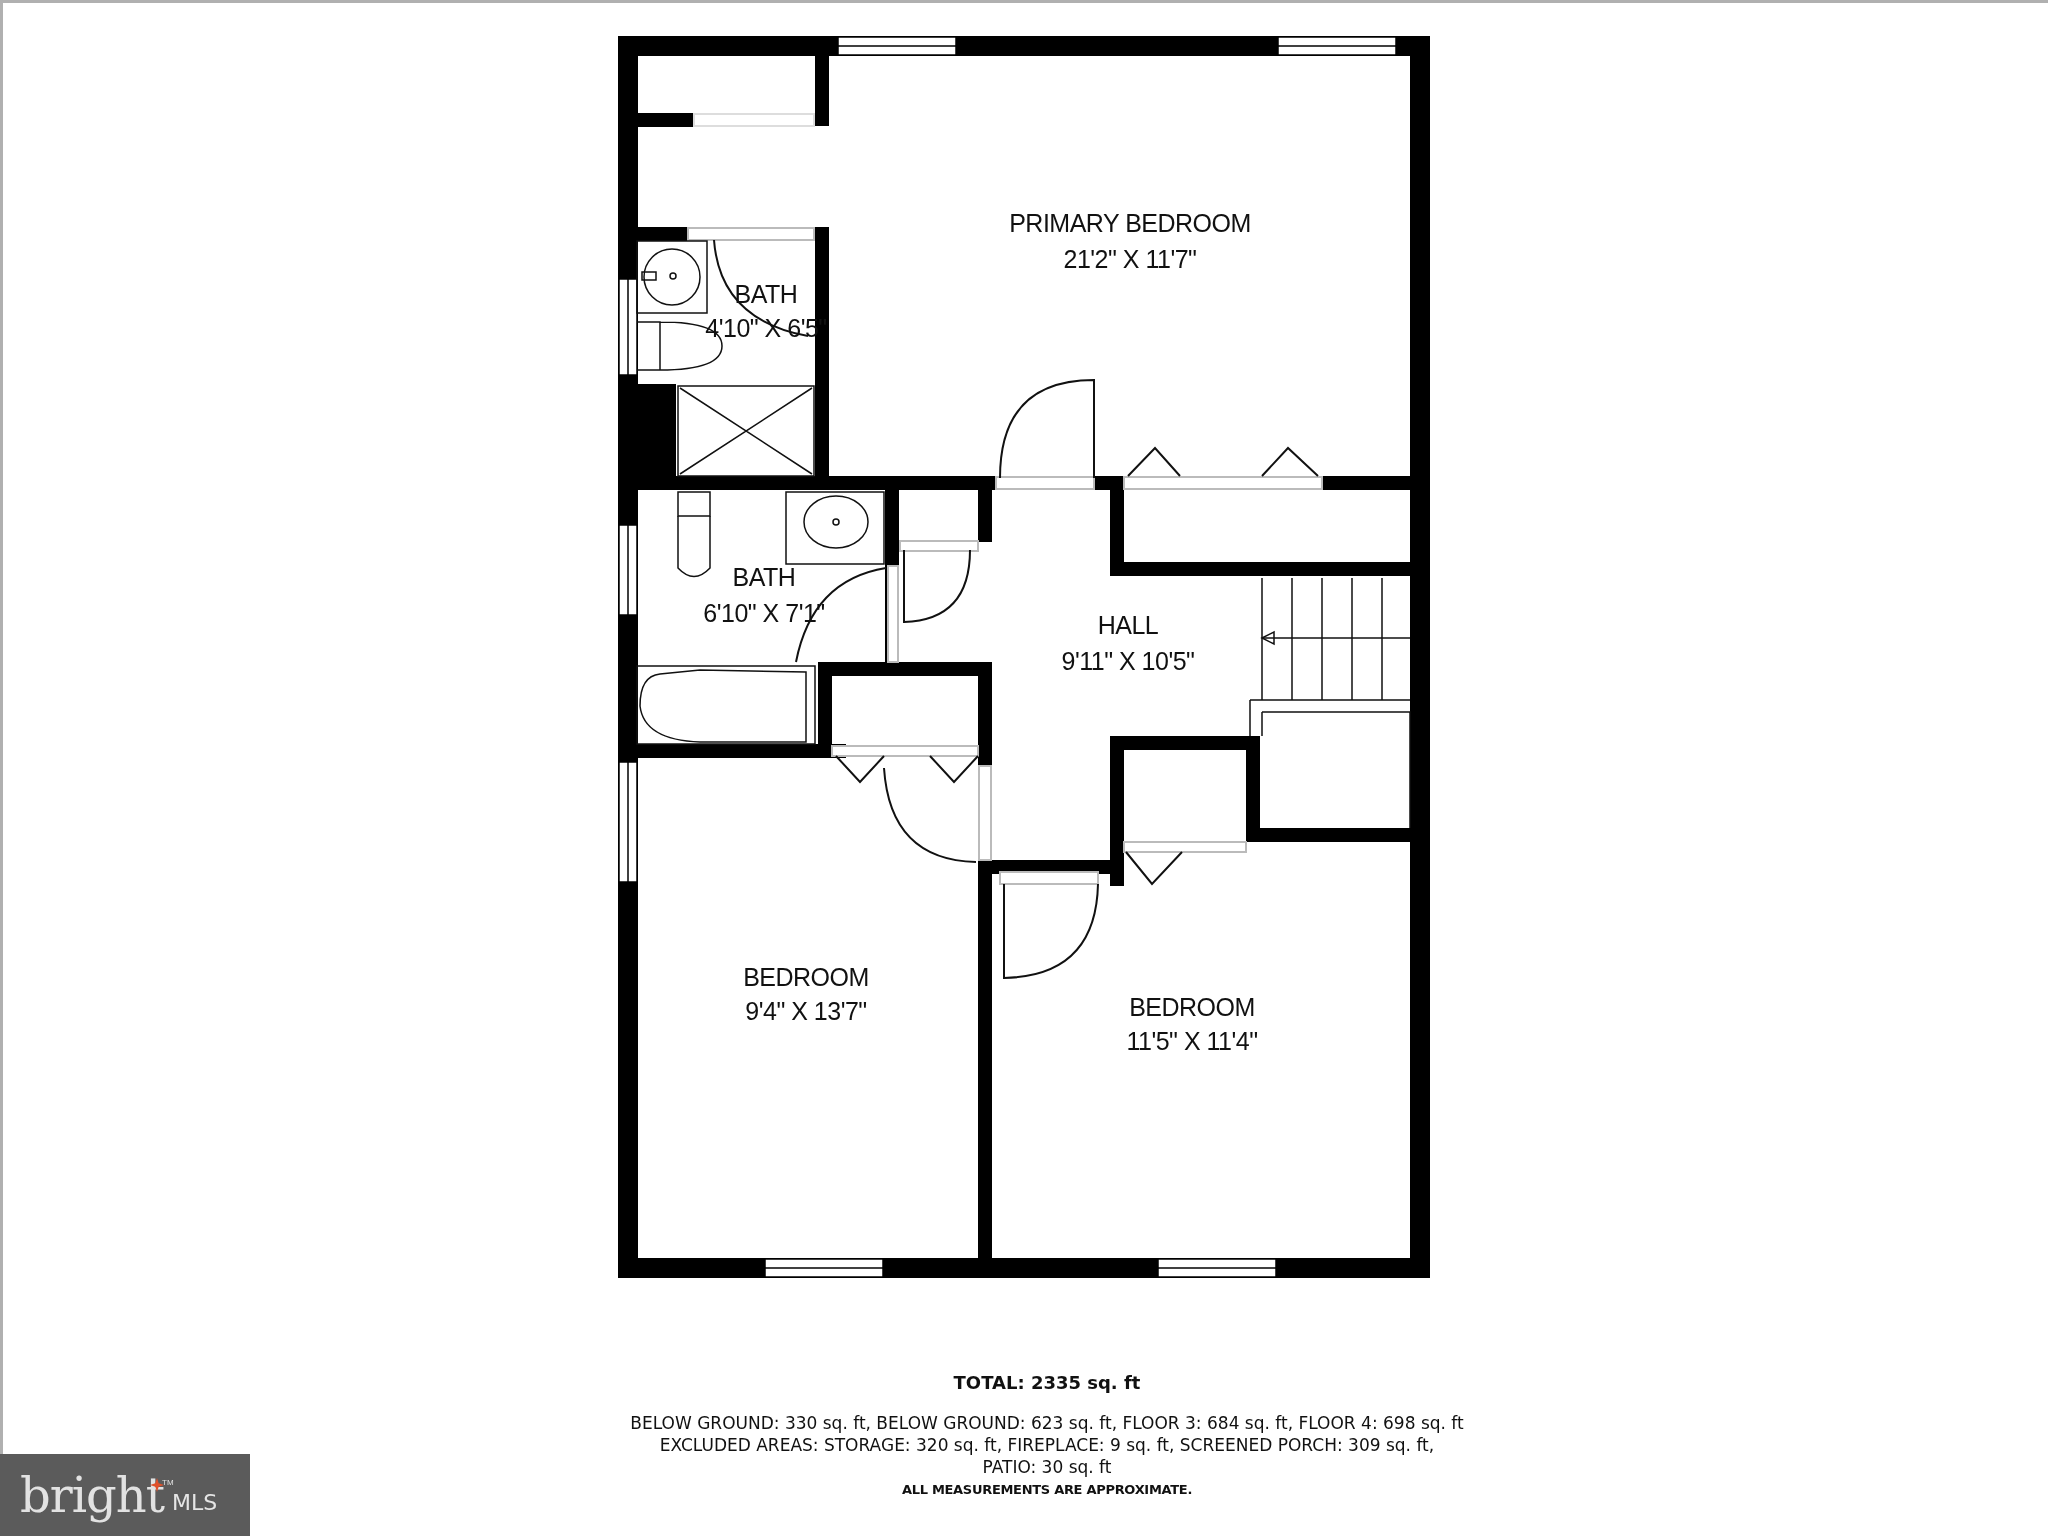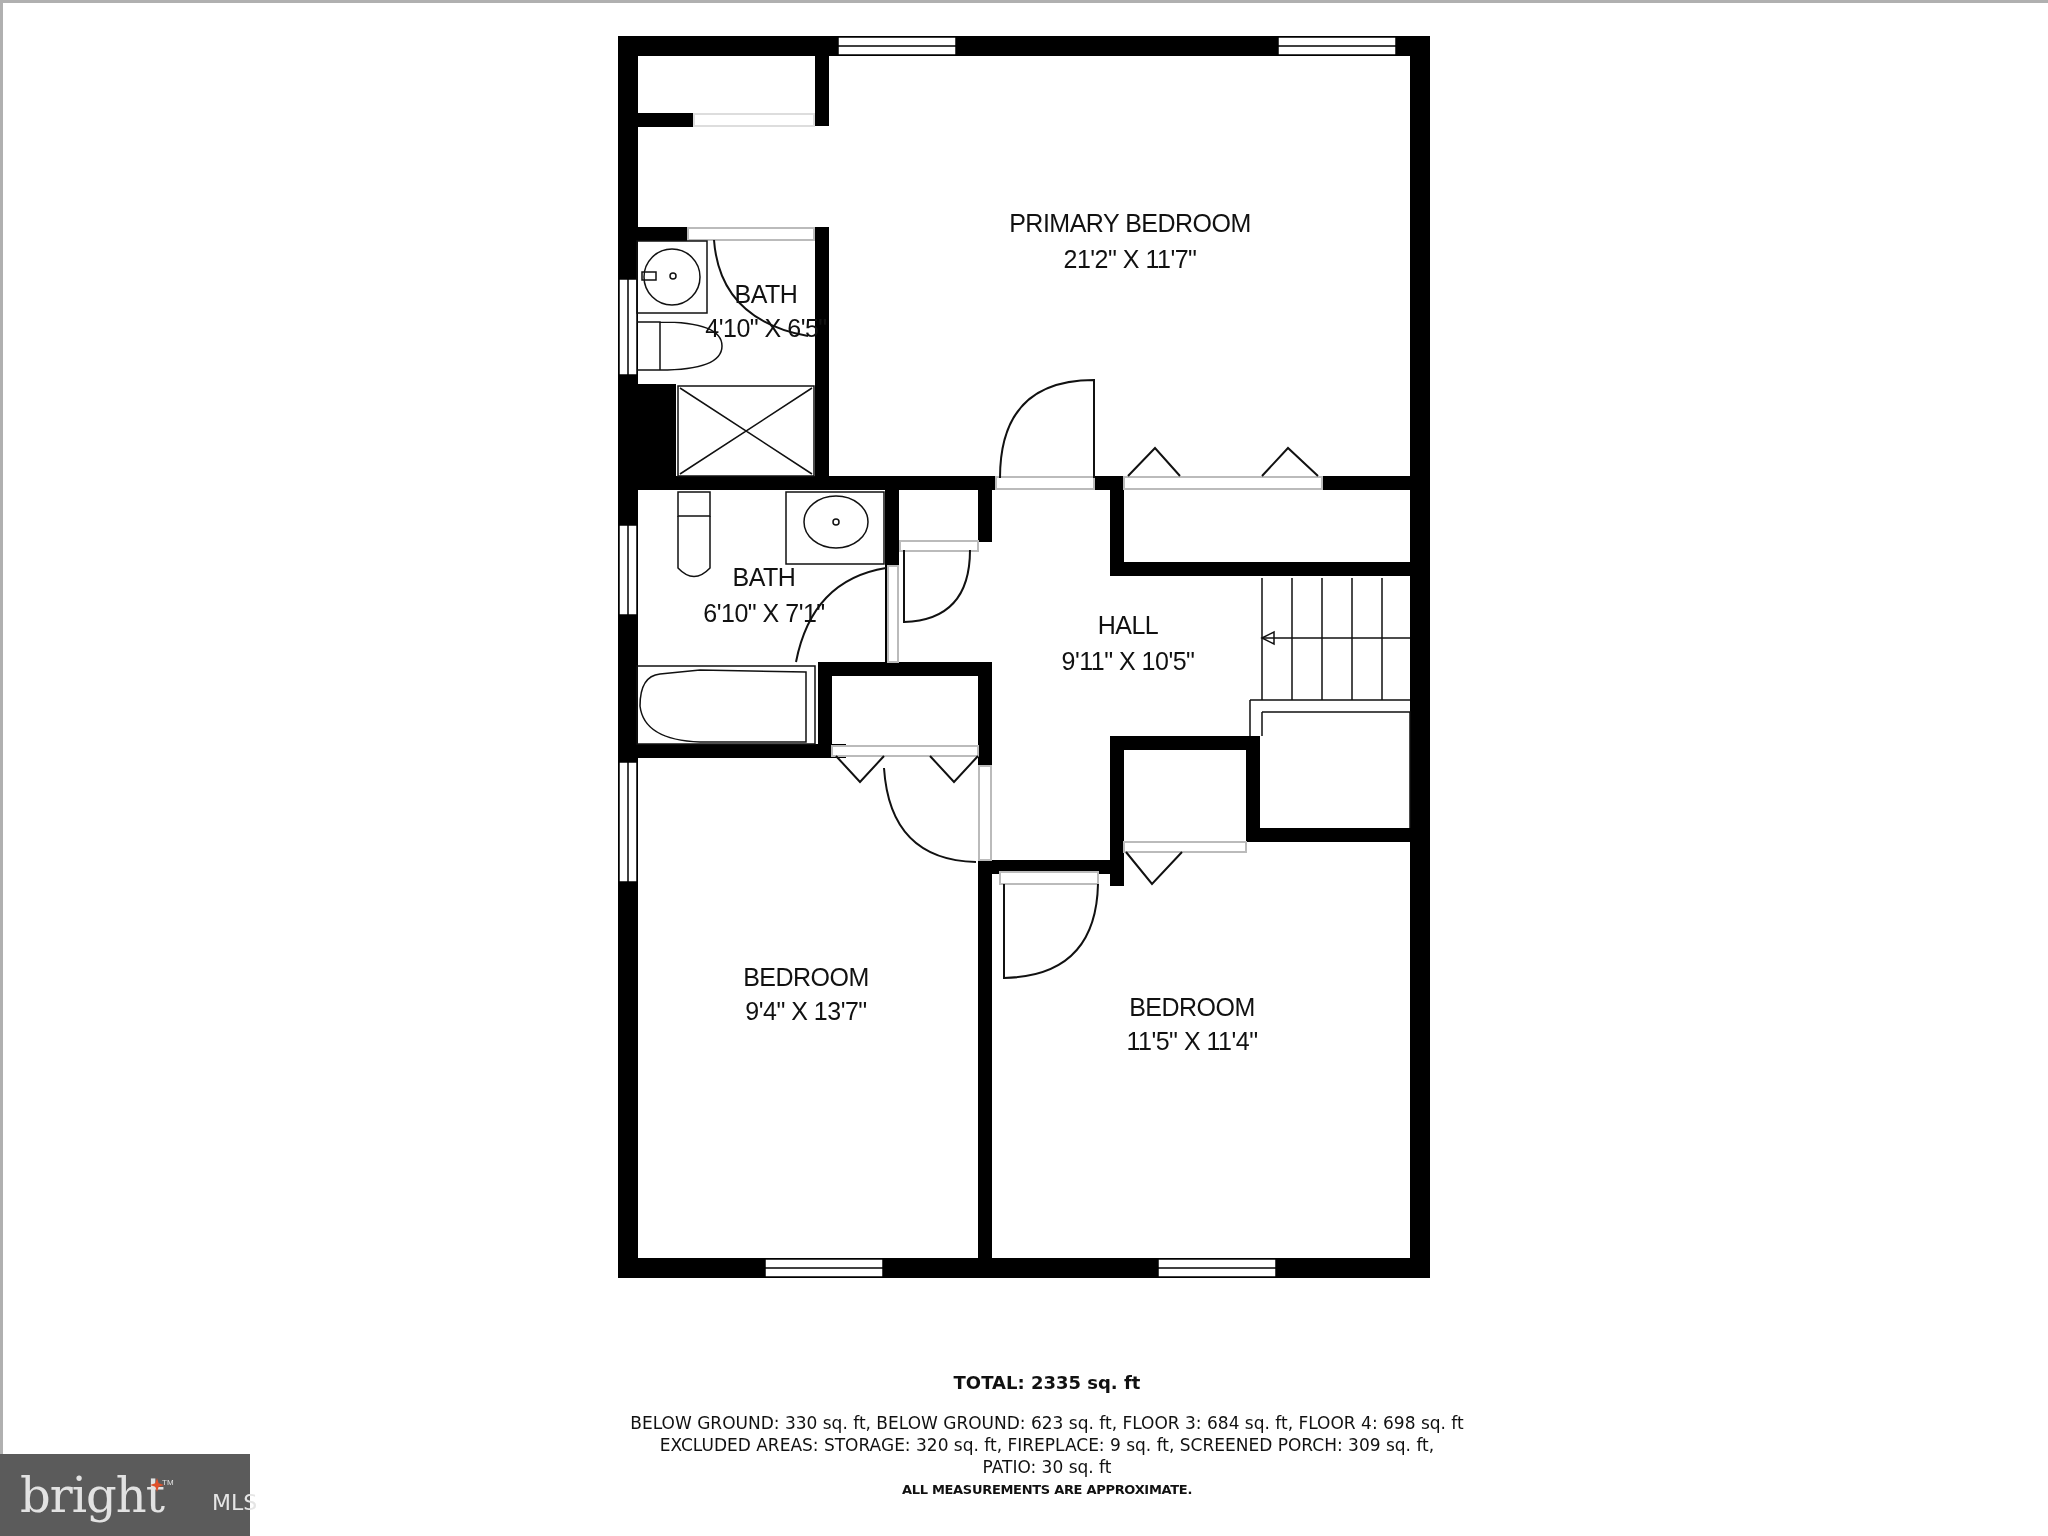--- a/index.html
+++ b/index.html
@@ -9,21 +9,21 @@
            border-top:3px solid #b0b0b0; border-left:3px solid #b0b0b0; box-sizing:border-box; }
   svg.plan { position:absolute; left:0; top:0; width:2048px; height:1536px; }
   .room-label { font-family:"Liberation Sans", sans-serif; font-size:25px; fill:#111; text-anchor:middle; letter-spacing:-0.5px; }
   .footer { position:absolute; left:0; width:2048px; text-align:center; color:#111;
             font-family:"DejaVu Sans", sans-serif;padding-left:23px; }
   .f-total { top:1372px; font-size:18px; font-weight:bold; }
   .f-line { font-size:17px;margin-top:17px; }
   .f-l1 { top:1396px; } .f-l2 { top:1418px; } .f-l3 { top:1440px; }
   .f-note { top:1482px; font-size:13px; font-weight:bold; letter-spacing:-0.3px; }
   .logo { position:absolute; left:0; top:1454px; width:250px; height:82px; background:#5b5b5b;
-          display:flex; align-items:center;gap:40px; }
+          display:flex; align-items:center; }
   .logo-bright { font-family:"DejaVu Serif", serif; font-size:48px; color:#e2e2e2; margin-left:20px; letter-spacing:-1px; }
   .logo-star { position:absolute; left:150px; top:24px; width:14px; height:14px; background:#e0502a;
                clip-path:polygon(50% 0,62% 38%,100% 50%,62% 62%,50% 100%,38% 62%,0 50%,38% 38%); }
   .logo-tm { position:absolute; left:162px; top:24px; font-size:8px; color:#e2e2e2; }
   .logo-mls { font-family:"DejaVu Sans", sans-serif; font-size:22px; color:#e5e5e5; margin-left:8px; margin-top:14px; }
 </style>
 </head>
 <body>
 
 <div class="frame"></div>

